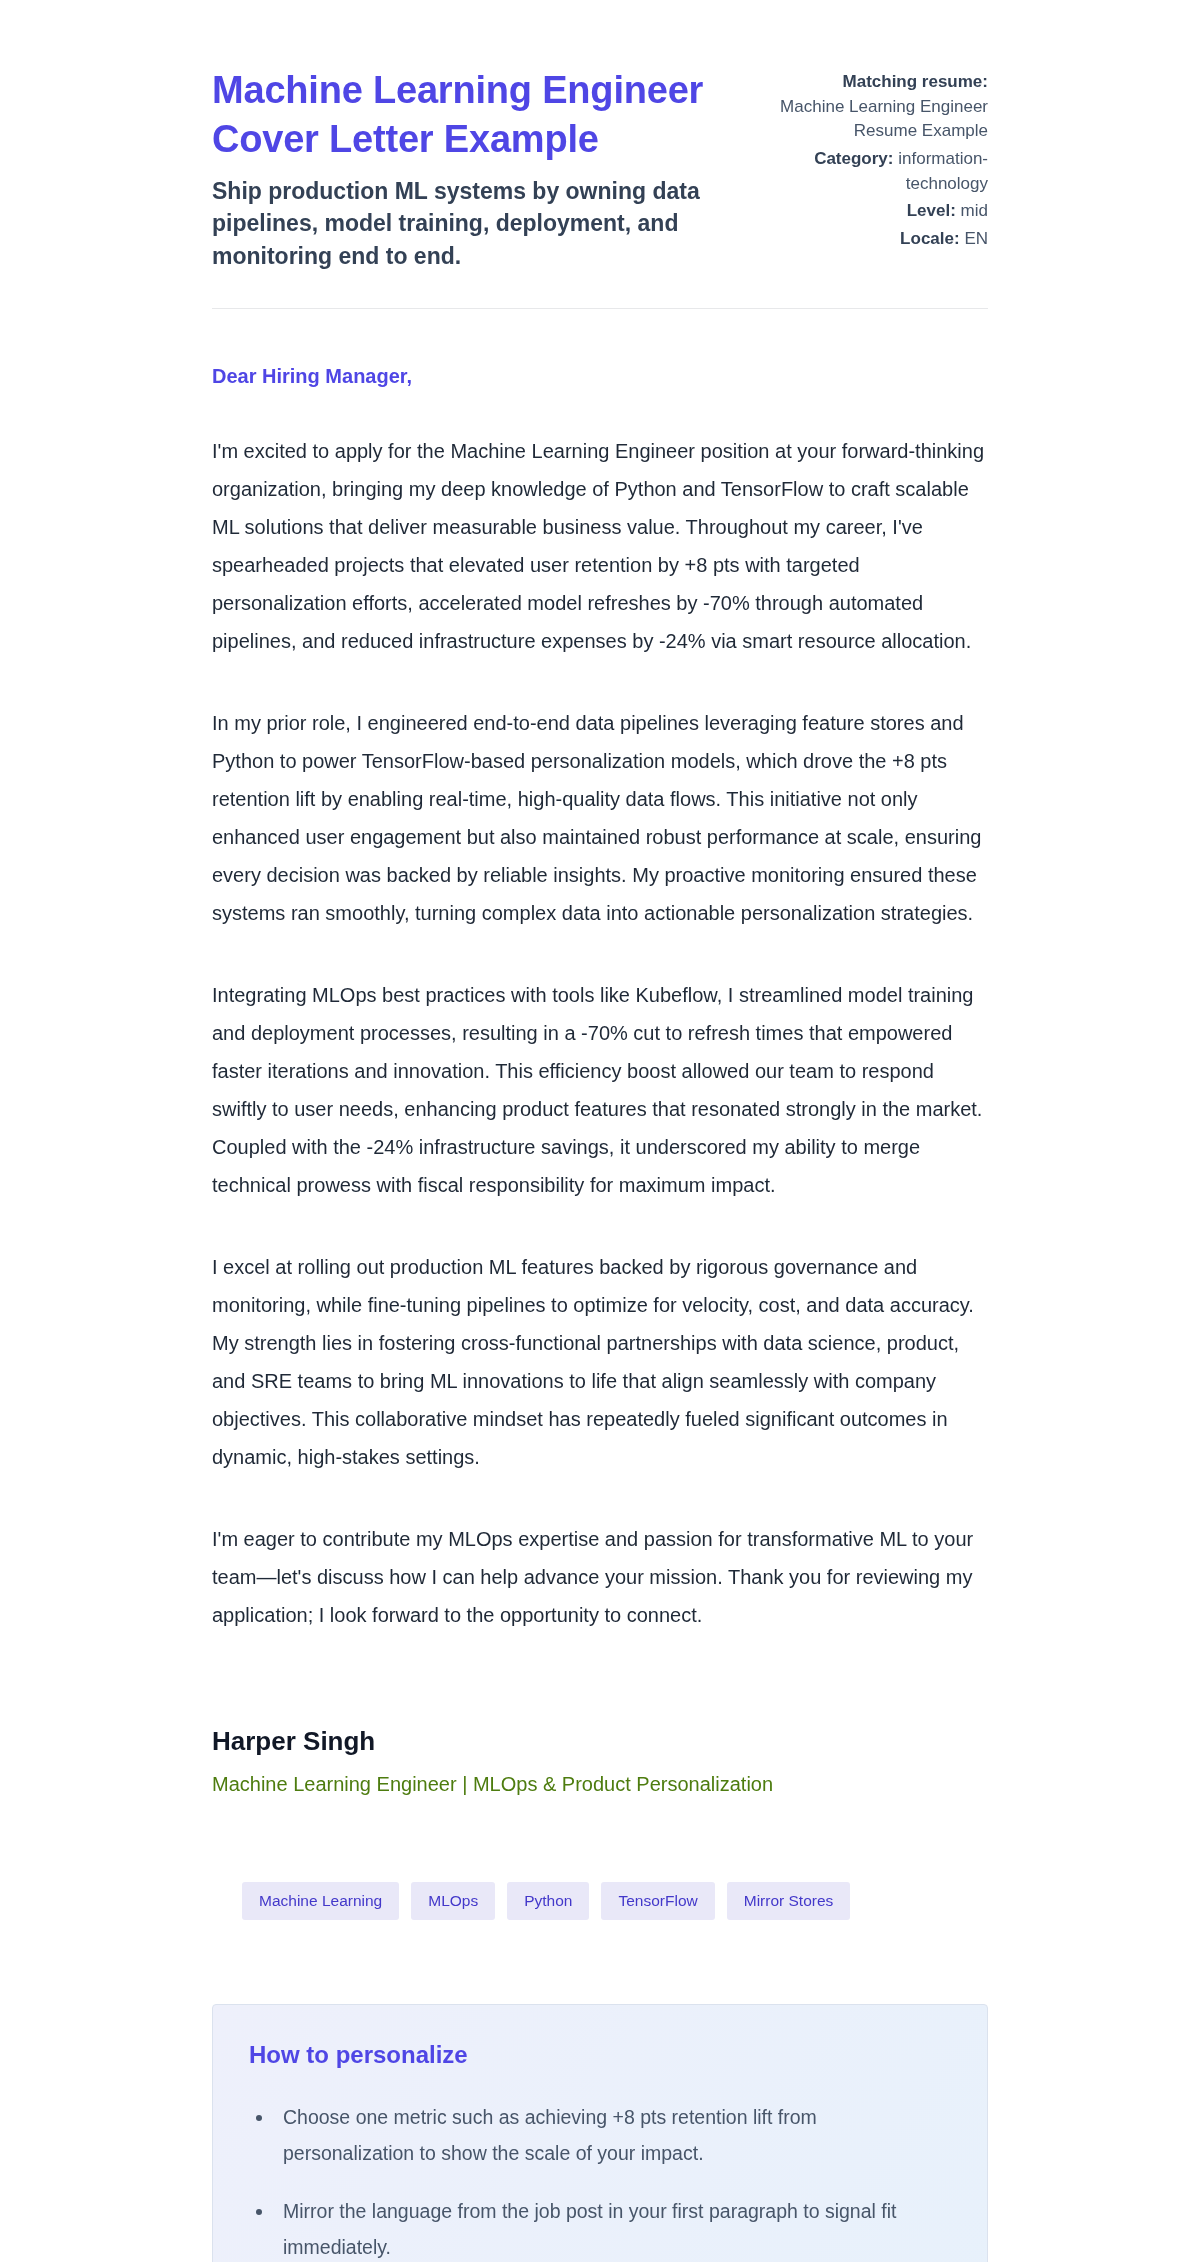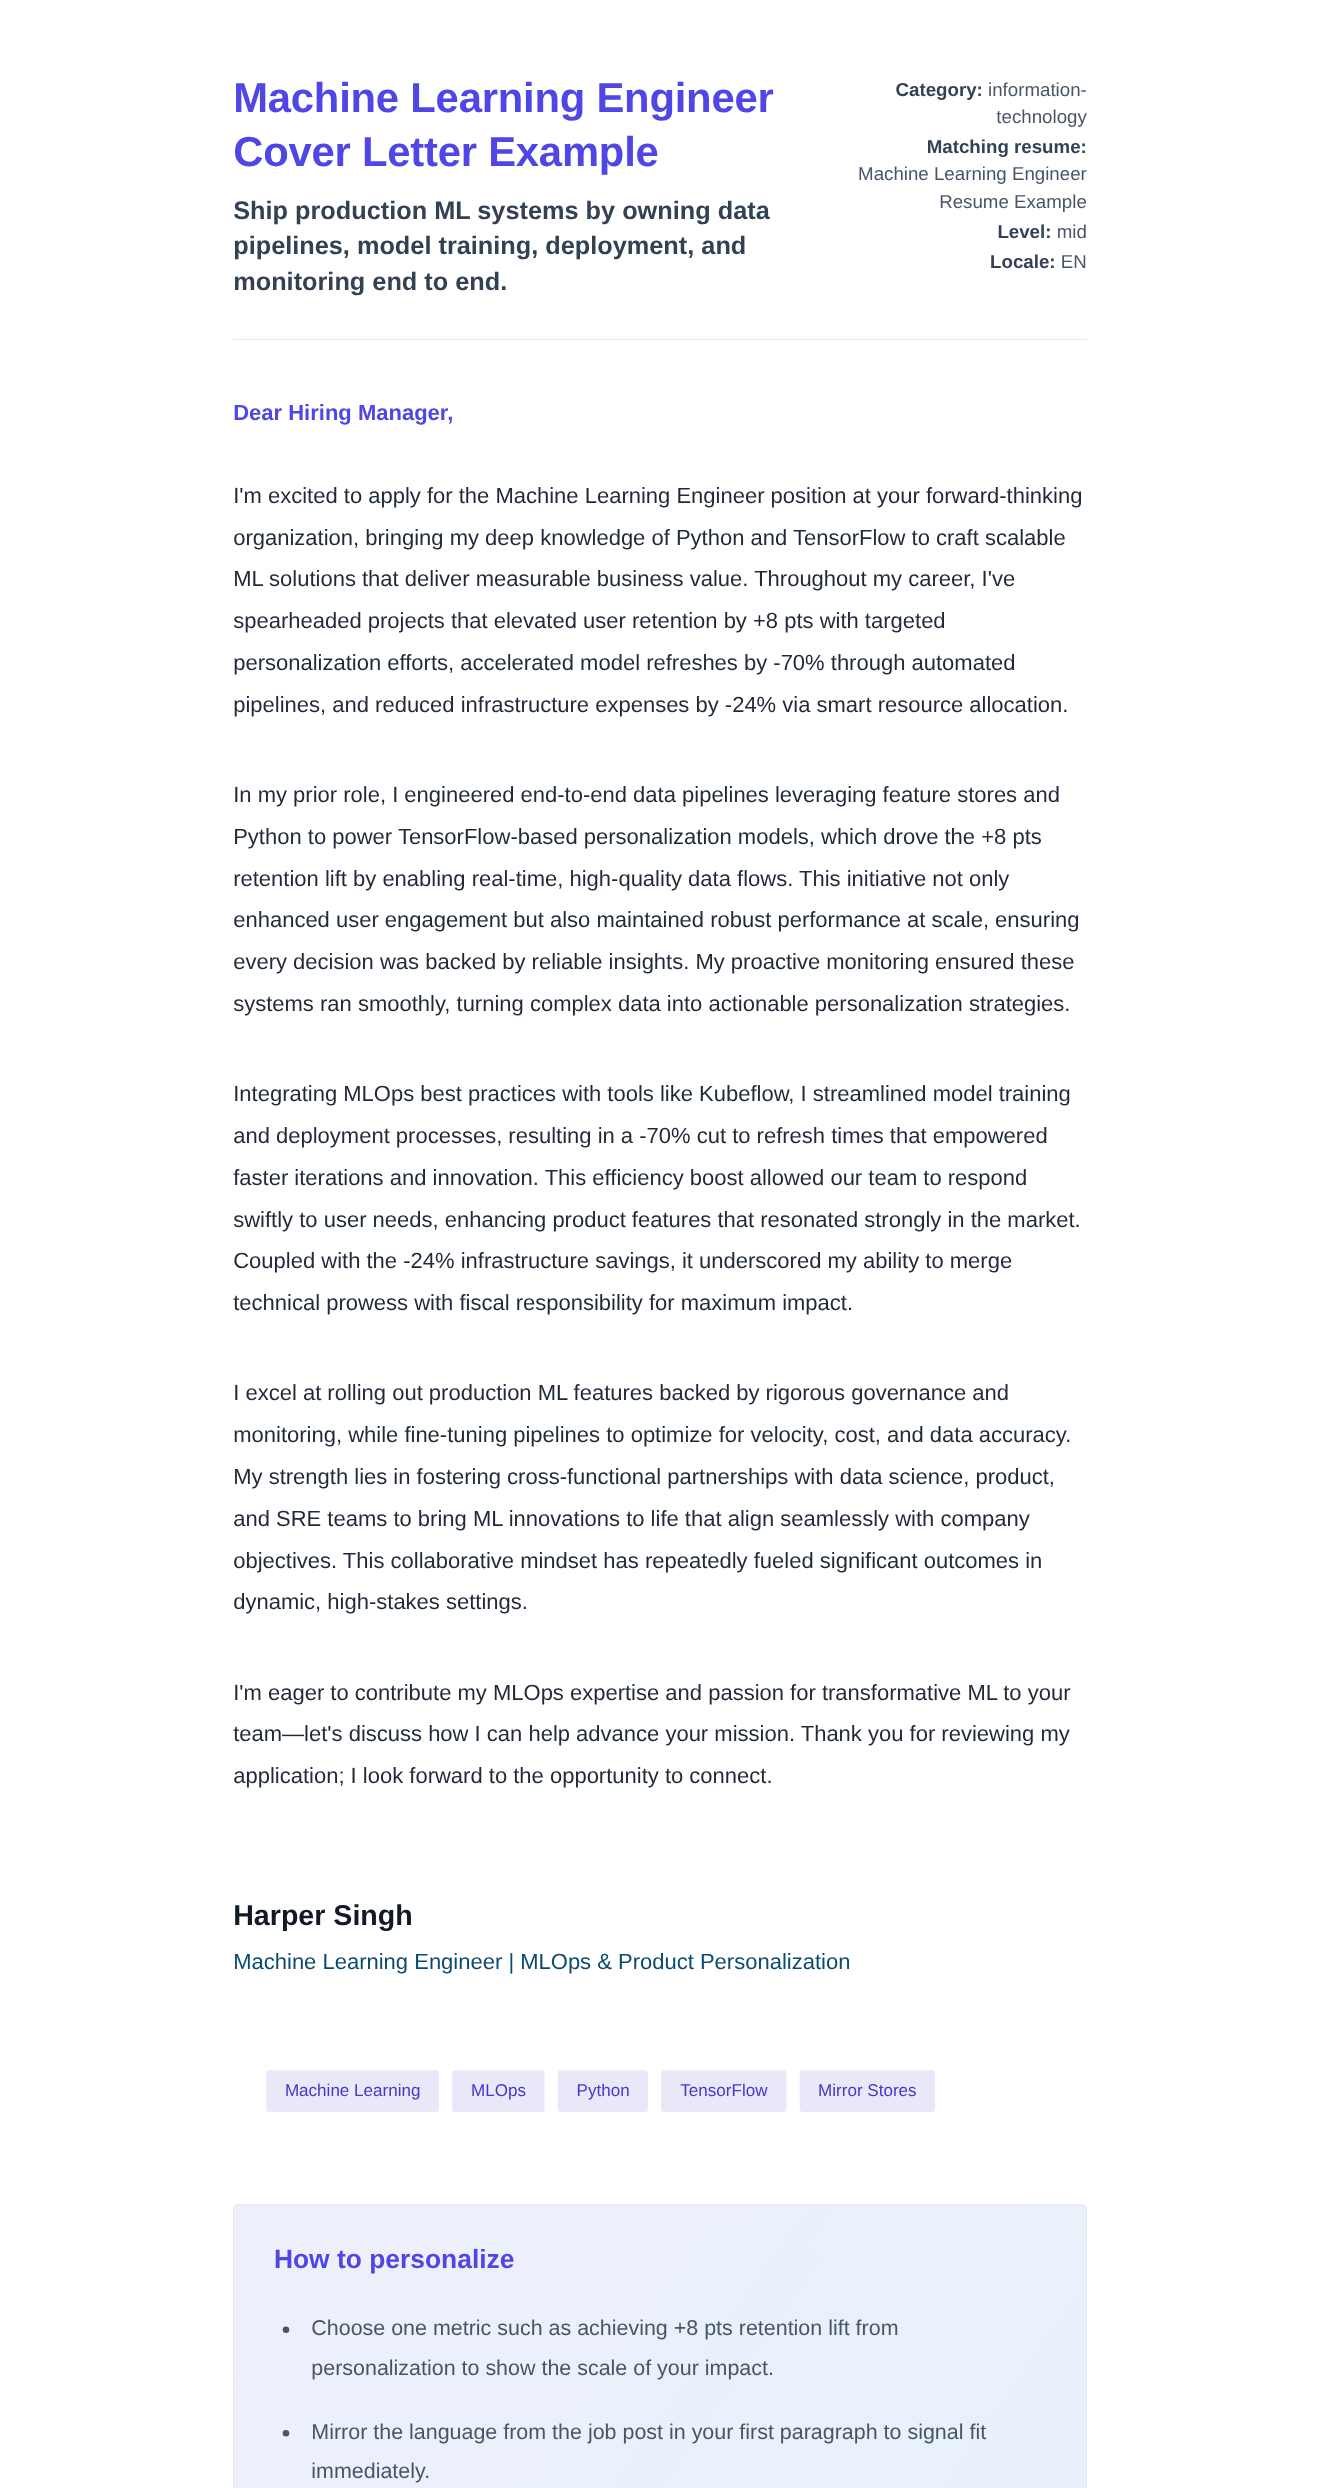--- a/index.html
+++ b/index.html
@@ -66,21 +66,21 @@
   .para {
     margin: 44px 0 0;
     font-size: 20px;
     line-height: 1.9;
     color: #1f2937;
   }
 
   
   .signature { margin-top: 92px; }
   .sig-name { margin: 0; font-size: 26px; font-weight: 700; color: #111827; }
-  .sig-role { margin: 16px 0 0; font-size: 20px; color: #0c4a6e; }
+  .sig-role { margin: 16px 0 0; font-size: 20px; color: #4d7c0f; }
 
   
   .tags { margin-top: 86px; display: flex; flex-wrap: wrap; gap: 12px; padding-left: 30px; }
   .tag {
     display: inline-block;
     background: #e9e8f8;
     color: #4338ca;
     font-size: 15.5px;
     padding: 10px 17px;
     border-radius: 3px;
@@ -119,27 +119,27 @@
 <body>
 
 <div class="page">
 
   <header class="header">
     <div class="header-left">
       <h1 class="page-title">Machine Learning Engineer Cover Letter Example</h1>
       <p class="page-subtitle">Ship production ML systems by owning data pipelines, model training, deployment, and monitoring end to end.</p>
     </div>
     <aside class="meta">
+      <p class="meta-row meta-row--block">
+        <strong>Matching resume:</strong>
+        <span class="meta-value-link">Machine Learning Engineer Resume Example</span>
+      </p>
       <p class="meta-row">
         <strong>Category:</strong>
         <span>information-technology</span>
-      </p>
-      <p class="meta-row meta-row--block">
-        <strong>Matching resume:</strong>
-        <span class="meta-value-link">Machine Learning Engineer Resume Example</span>
       </p>
       <p class="meta-row">
         <strong>Level:</strong>
         <span>mid</span>
       </p>
       <p class="meta-row">
         <strong>Locale:</strong>
         <span>EN</span>
       </p>
     </aside>

